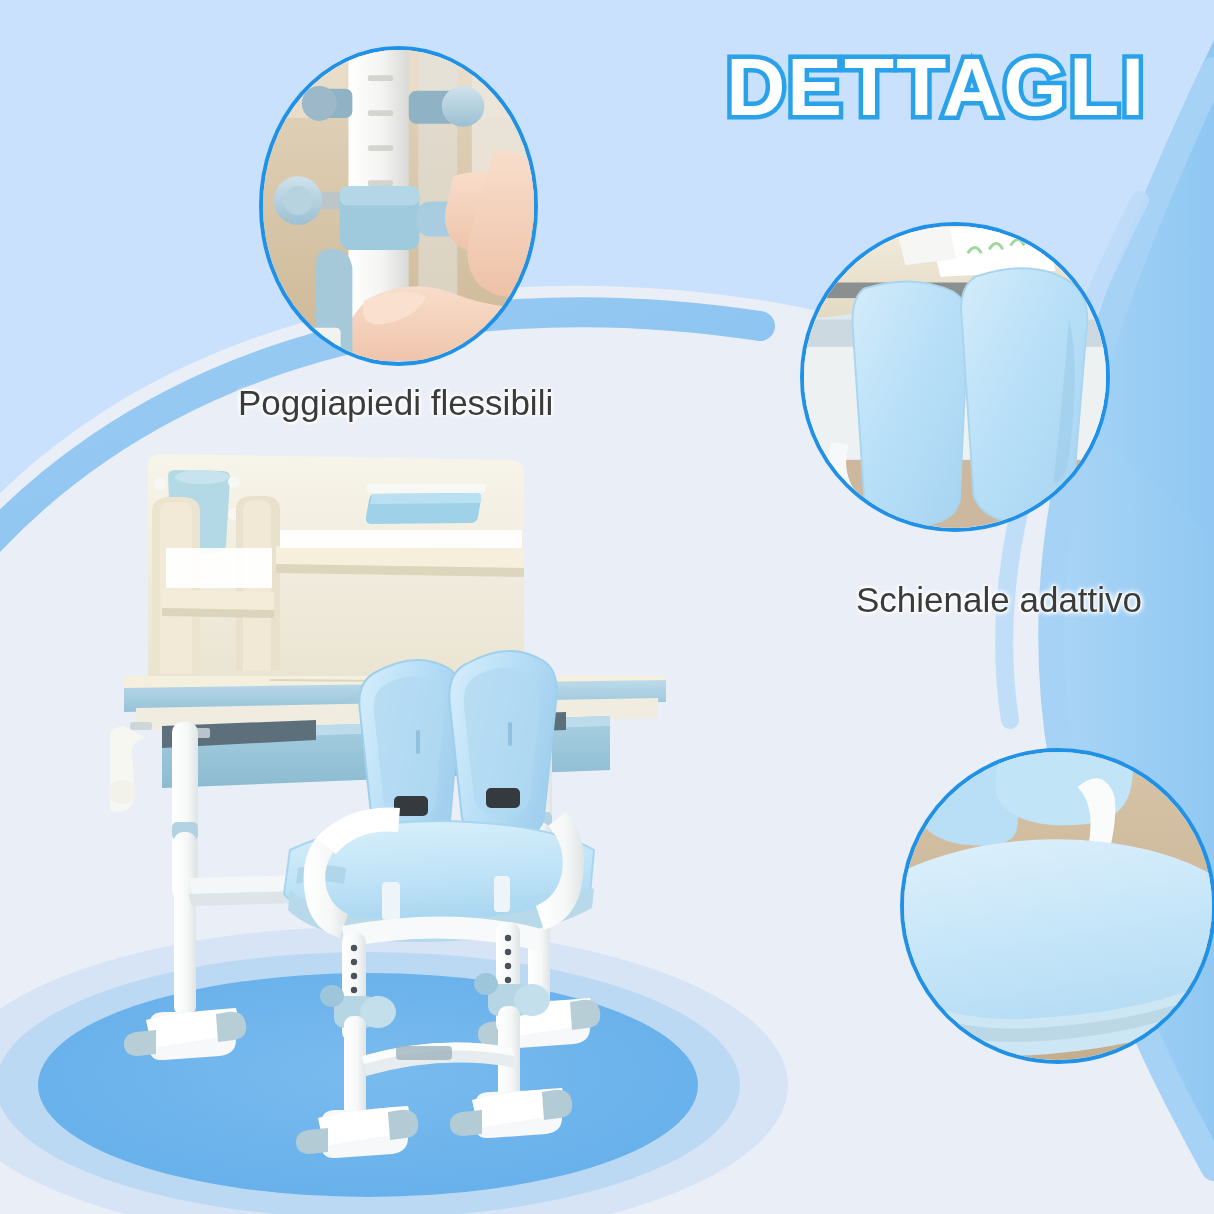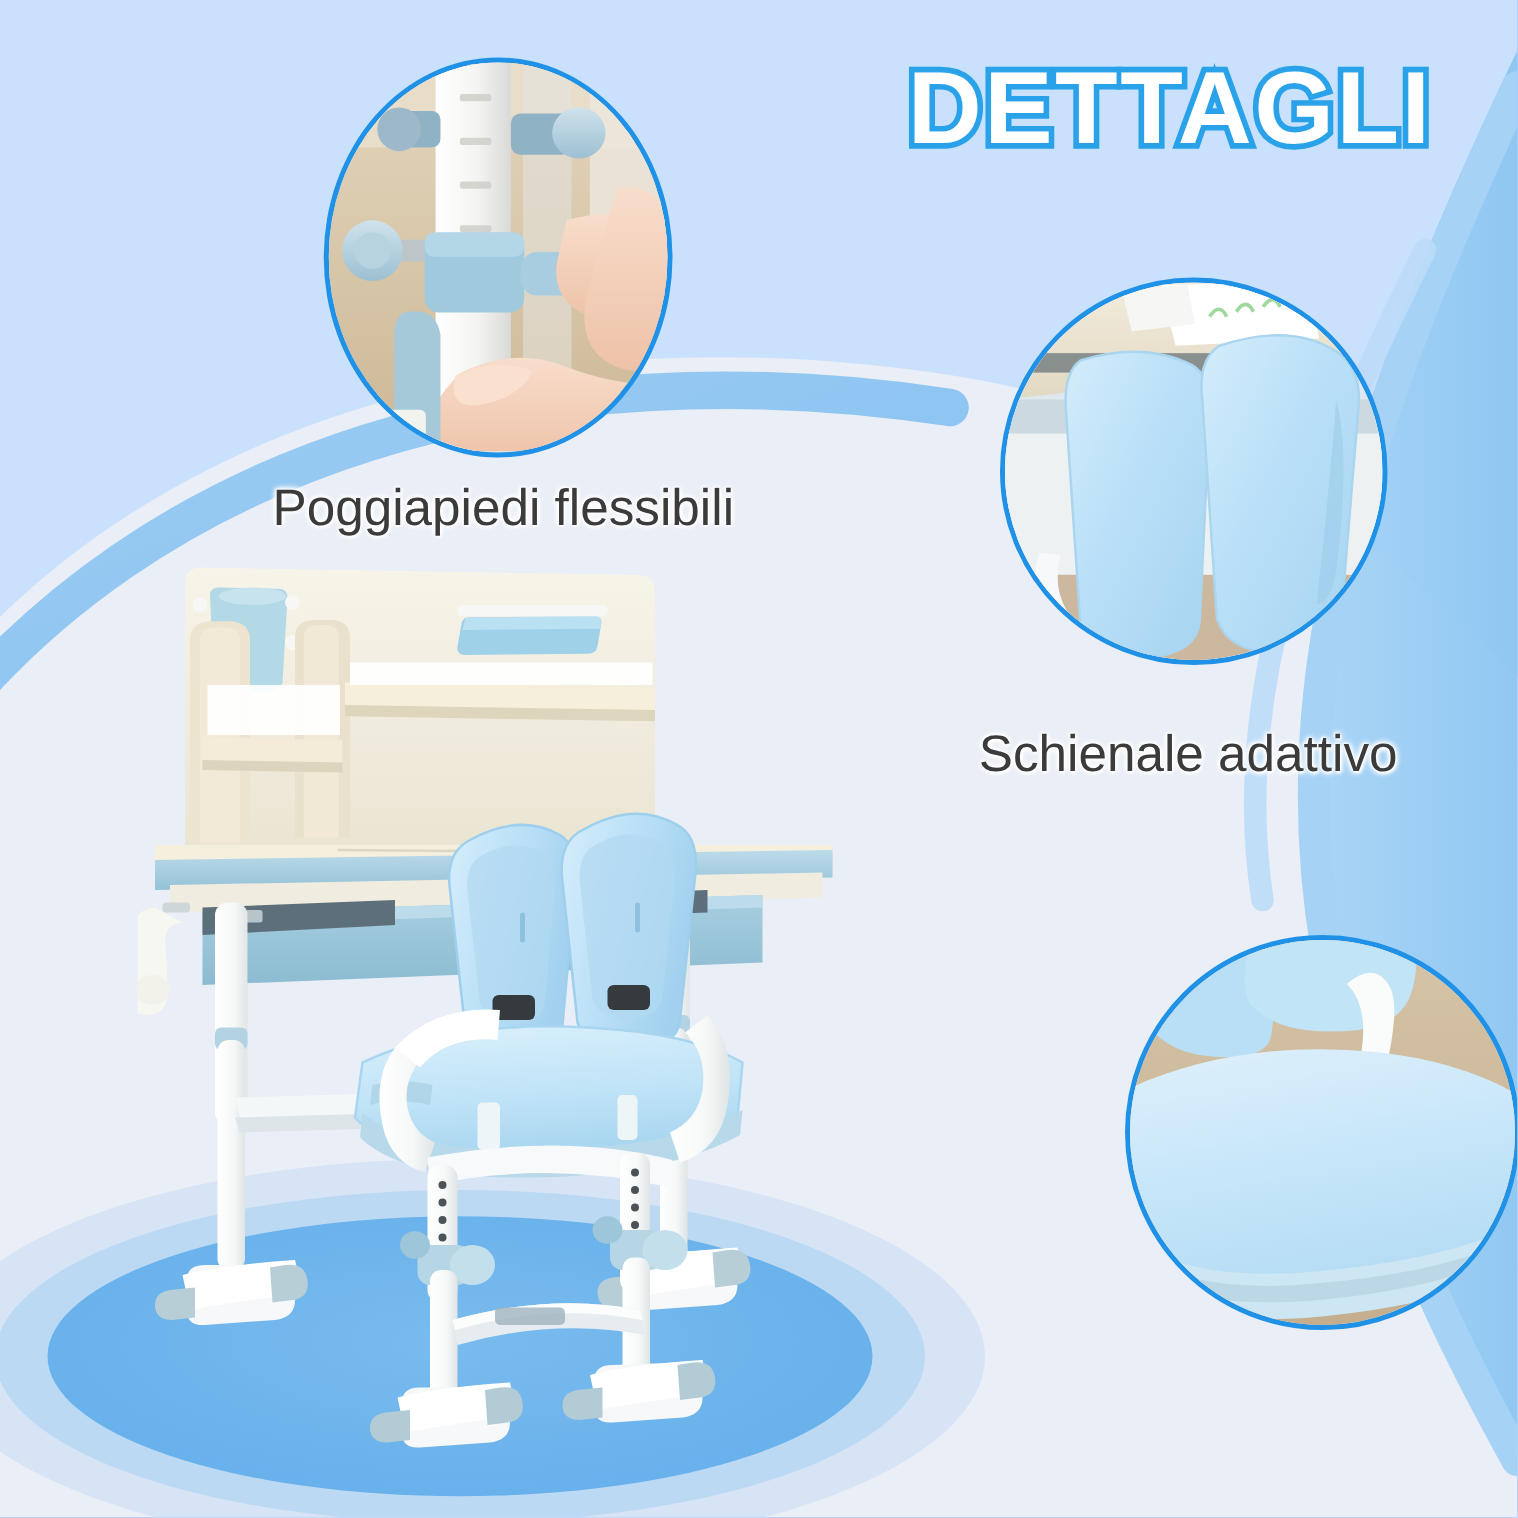--- a/index.html
+++ b/index.html
@@ -4,21 +4,21 @@
 <style>
   html,body{margin:0;padding:0;}
   body{
     width:1214px;height:1214px;
     font-family:"Liberation Sans", sans-serif;
     background:#cde2fc;
     overflow:hidden;
   }
   #stage{
     position:relative;width:1214px;height:1214px;overflow:hidden;
-    background:#3b82f6;
+    background:#ec4899;
   }
 
   
   .bg-layer{position:absolute;inset:0;overflow:hidden;}
   .bg-svg{position:absolute;left:0;top:0;width:1214px;height:1214px;}
 
   
   .title{
     position:absolute;
     right:68px;top:46px;
@@ -42,29 +42,30 @@
   }
   .inset .ph{position:absolute;inset:0;}
 
   #inset-footrest{left:259px;top:46px;width:279px;height:320px;border-radius:50%;}
   #inset-backrest{left:800px;top:222px;width:310px;height:310px;}
   #inset-seat{left:900px;top:748px;width:316px;height:316px;}
 
   
   .caption{
     position:absolute;
-    font-size:41px;
+    font-size:35px;
     color:#3b3b3b;
     white-space:nowrap;
     text-shadow:
       0 0 6px #ffffff, 0 0 6px #ffffff, 0 0 5px #ffffff,
       1px 1px 2px #ffffff, -1px -1px 2px #ffffff;
+    margin-left: 20px;
   }
   #cap-footrest{left:218px;top:383px;}
-  #cap-backrest{left:783px;top:580px;text-align:center;}
+  #cap-backrest{left:836px;top:580px;text-align:center;}
   #cap-seat{left:879px;top:1096px;}
 
   
   #product{position:absolute;left:110px;top:440px;width:620px;height:730px;}
   #product svg{width:100%;height:100%;display:block;}
 </style>
 </head>
 <body>
 
 <div id="stage">

